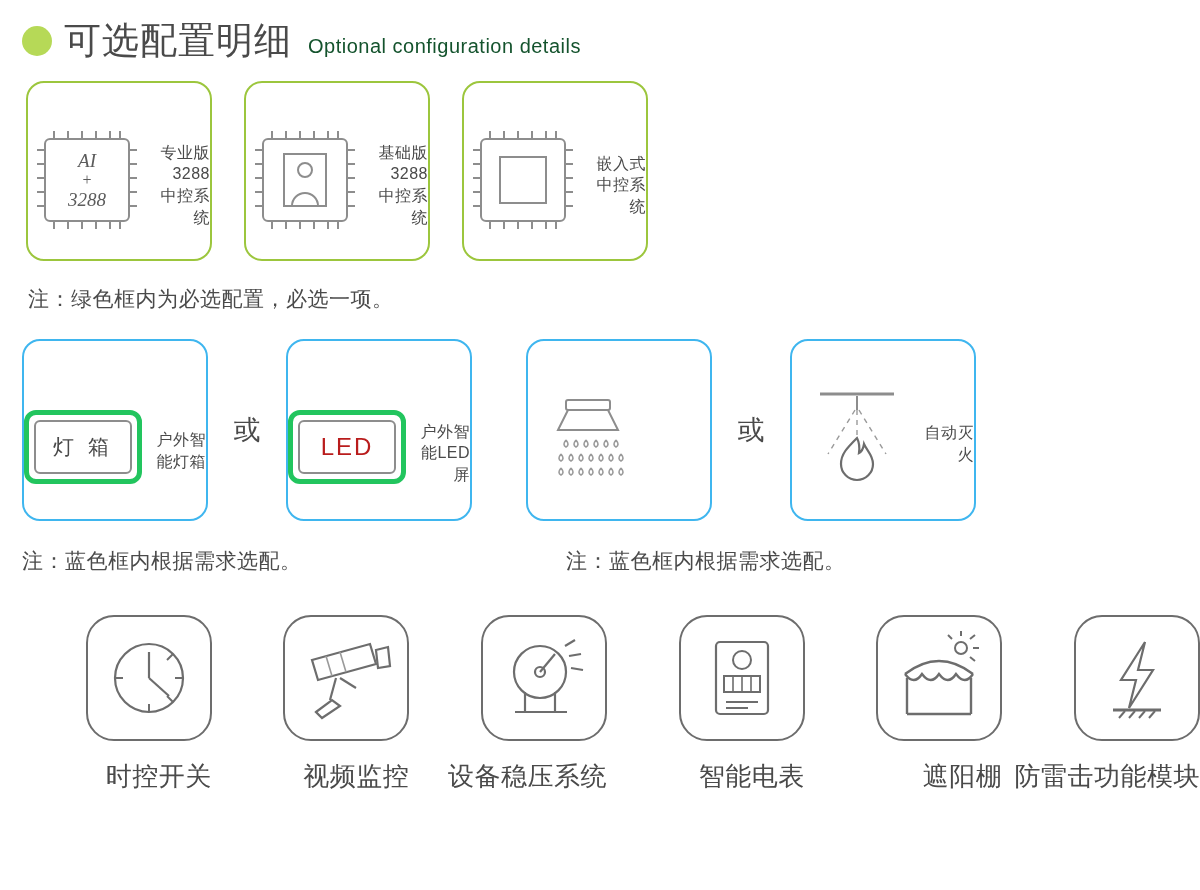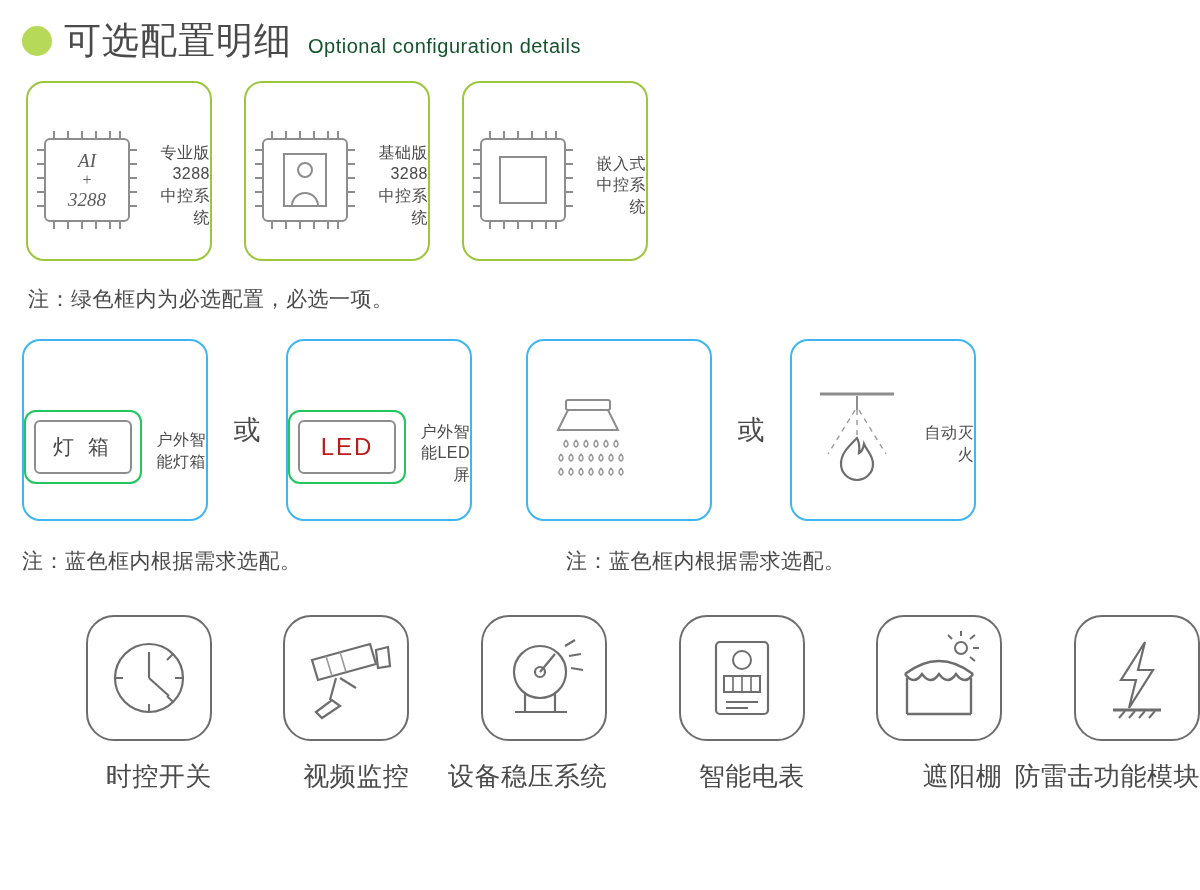--- a/index.html
+++ b/index.html
@@ -170,21 +170,21 @@
     box-sizing: border-box;
   }
   .boxed-text.led {
     color: #b91c1c;
     font-family: "Liberation Sans", sans-serif;
     letter-spacing: 2px;
     font-size: 24px;
   }
   .outer-round {
     width: 118px; height: 74px;
-    border: 2px solid #22c55e;
+    border: 5px solid #22c55e;
     border-radius: 12px;
     display: flex;
     align-items: center;
     justify-content: center;
     margin-top: 14px;
     box-sizing: border-box;
   }
 
   svg { display: block; }
 </style>

